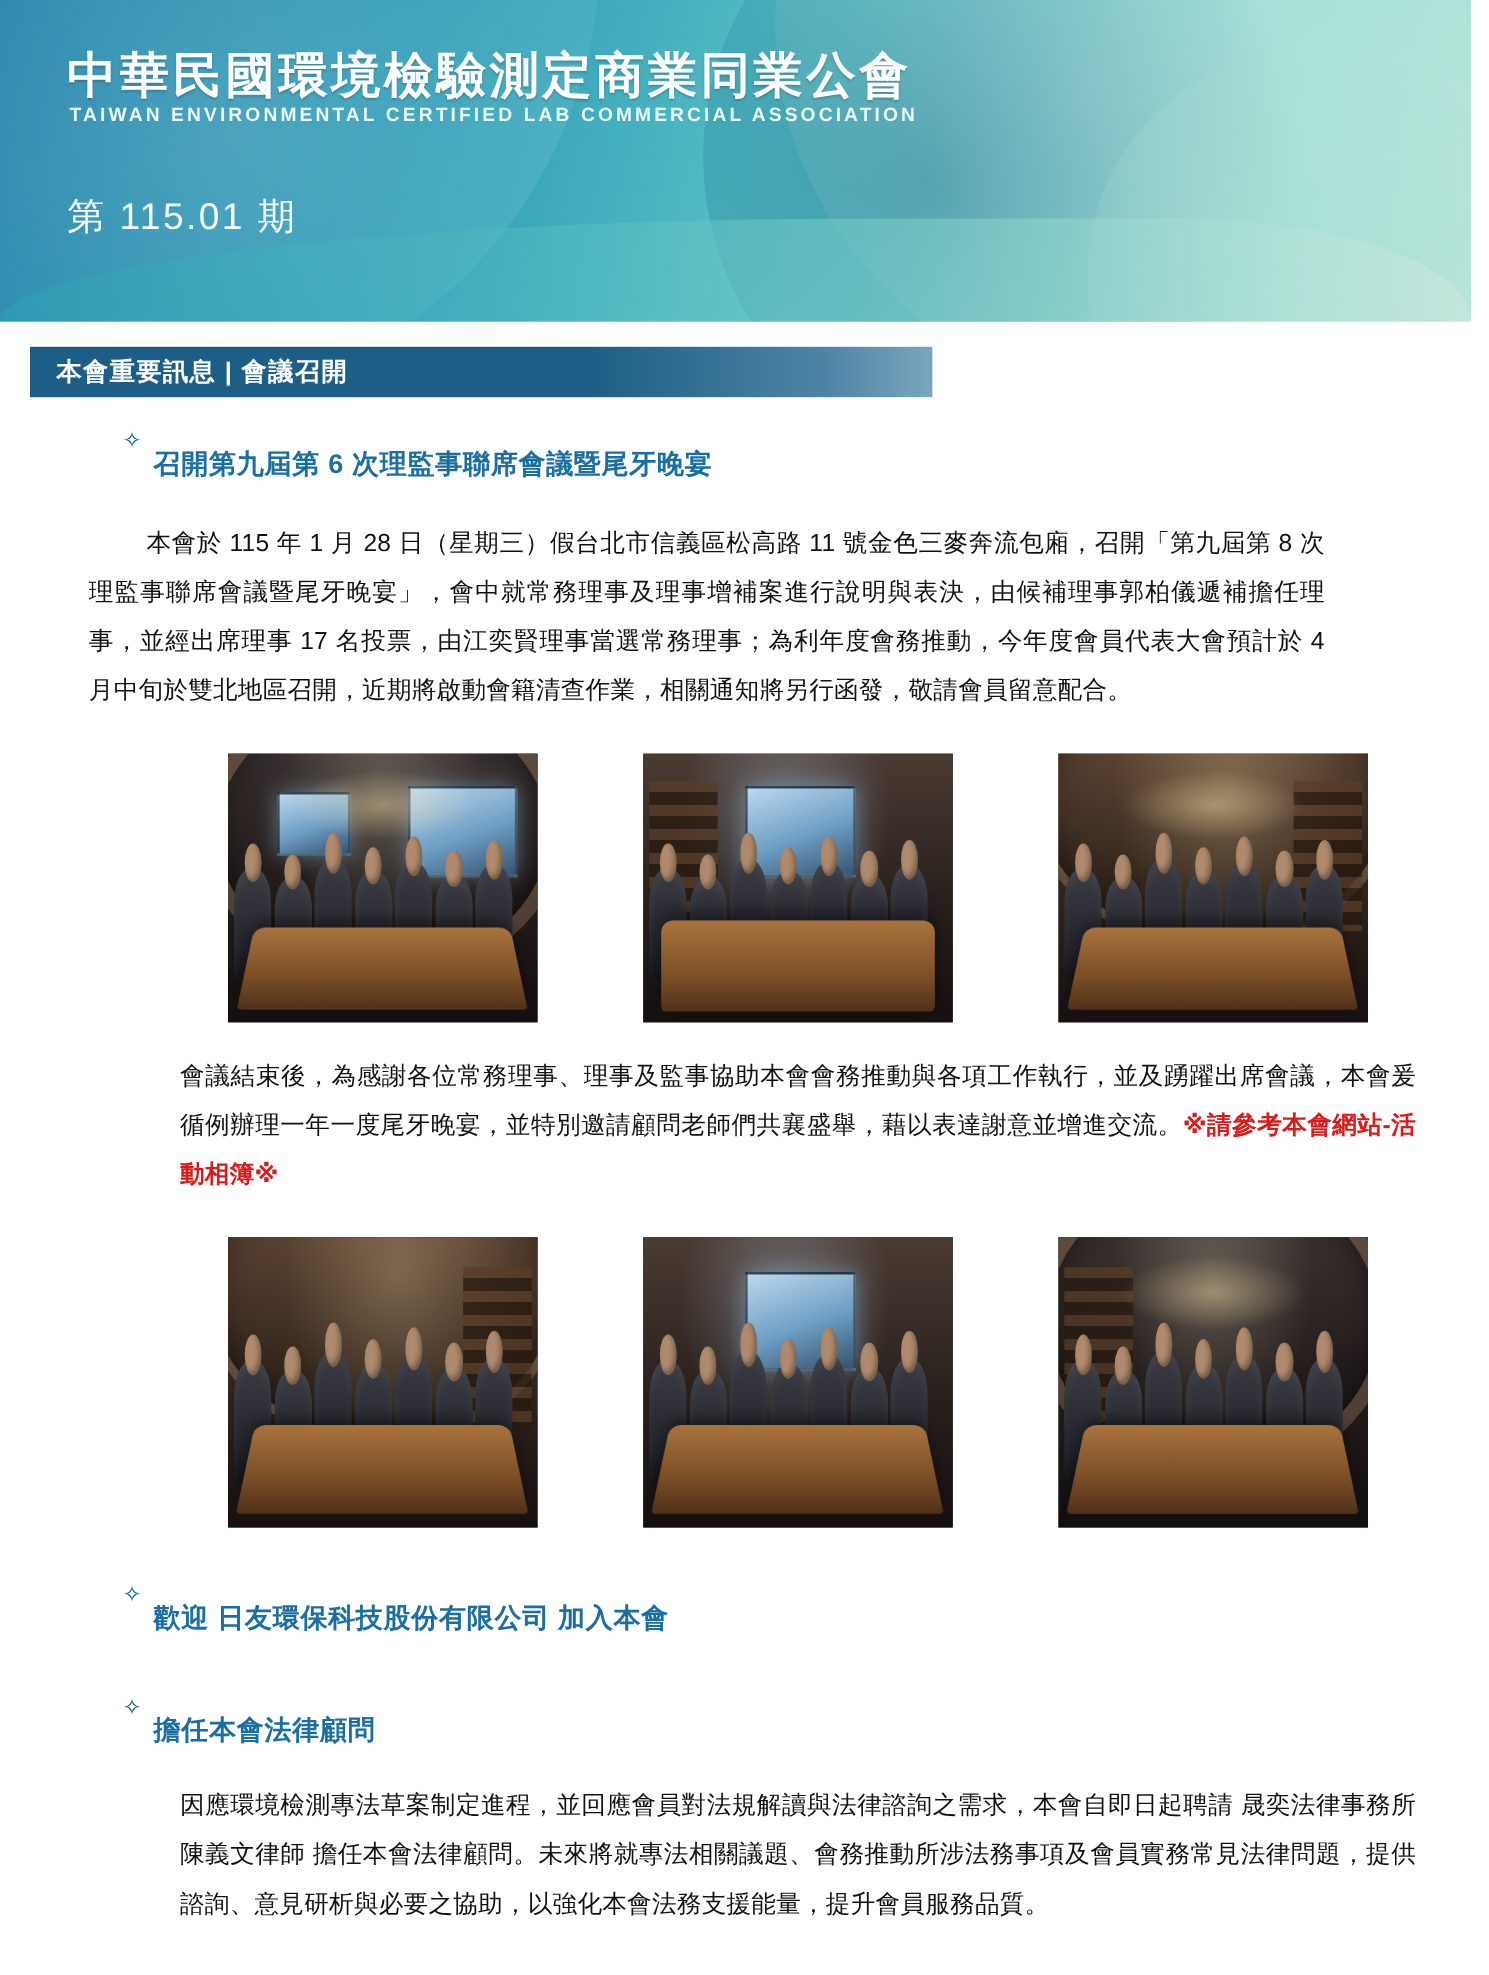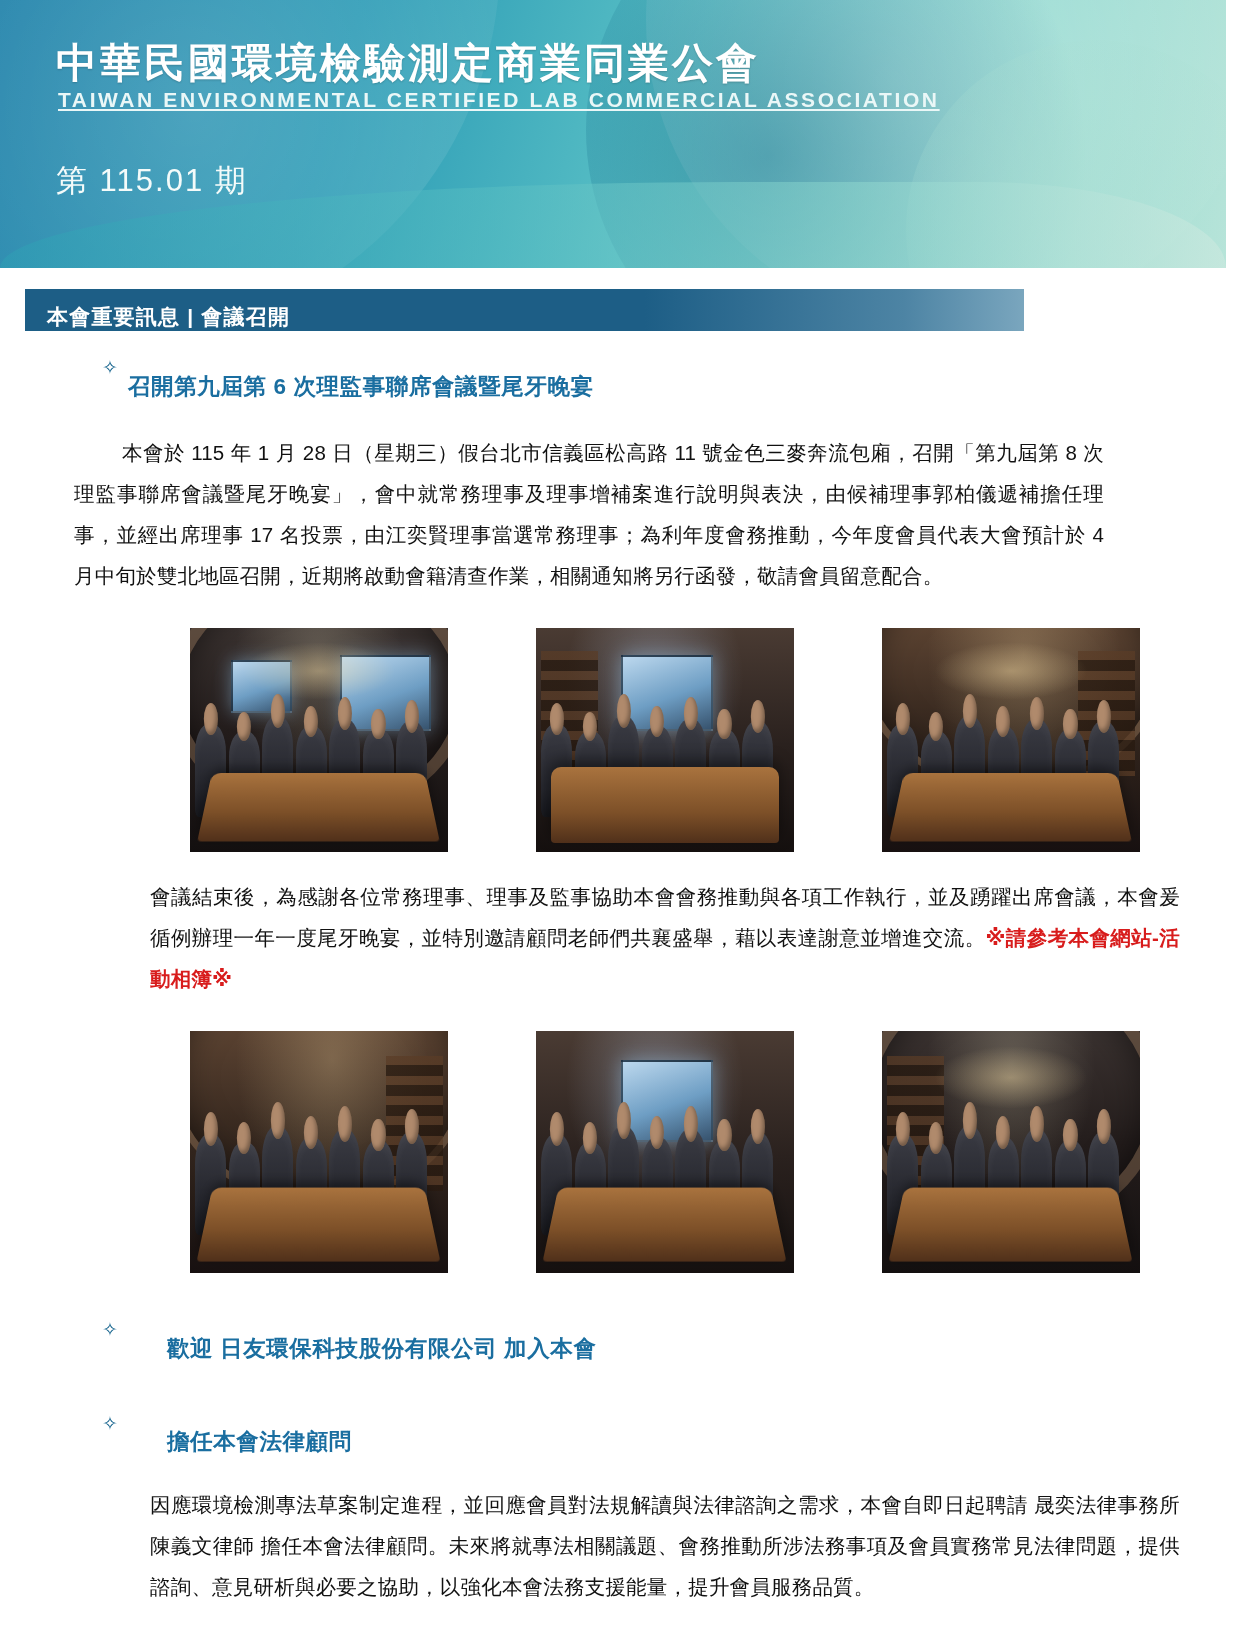--- a/index.html
+++ b/index.html
@@ -65,26 +65,25 @@
     letter-spacing: 3px;
     font-weight: 700;
     color: #ffffff;
     text-shadow: 0 1px 2px rgba(0,0,0,0.18);
     white-space: nowrap;
   }
   .mh-title-en {
     position: absolute;
     left: 58px;
     top: 88px;
-    font-size: 21px;
+    font-size: 16px;
     letter-spacing: 2.6px;
     font-weight: 700;
     color: #eaf7f7;
     white-space: nowrap;
-    text-decoration: underline;
   }
   .mh-sub-wrap {
     position: absolute;
     left: 56px;
     top: 160px;
     display: flex;
     align-items: baseline;
     gap: 18px;
     white-space: nowrap;
   }
@@ -98,25 +97,25 @@
   .mh-sub-issue {
     font-size: 31px;
     font-weight: 400;
     letter-spacing: 2px;
     color: #f4fbfa;
   }
 
   
   .section-bar {
     margin: 21px 0 16px 25px;
-    width: 999px;
+    width: 752px;
     height: 42px;
     background: linear-gradient(90deg, #1d5e86 0%, #1d5e86 62%, #4d84a4 88%, #7aa6be 100%);
     display: flex;
-    align-items: flex-end;
+    align-items: center;
   }
   .section-bar span {
     color: #ffffff;
     font-size: 21px;
     font-weight: 700;
     letter-spacing: 1.2px;
     padding-left: 22px;
   }
 
   
@@ -292,21 +291,20 @@
     align-items: flex-start;
     margin-top: 26px;
     margin-left: 44px;
   }
   .sub-head {
     font-size: 22.5px;
     font-weight: 700;
     color: #1a6ea0;
     letter-spacing: 0.6px;
     line-height: 30px;
-    margin-left: 39px;
   }
 </style>
 </head>
 <body>
 
 <header class="masthead">
   <div class="mh-blob b3"></div>
   <div class="mh-blob b1"></div>
   <div class="mh-blob b2"></div>
   <div class="mh-blob b4"></div>

